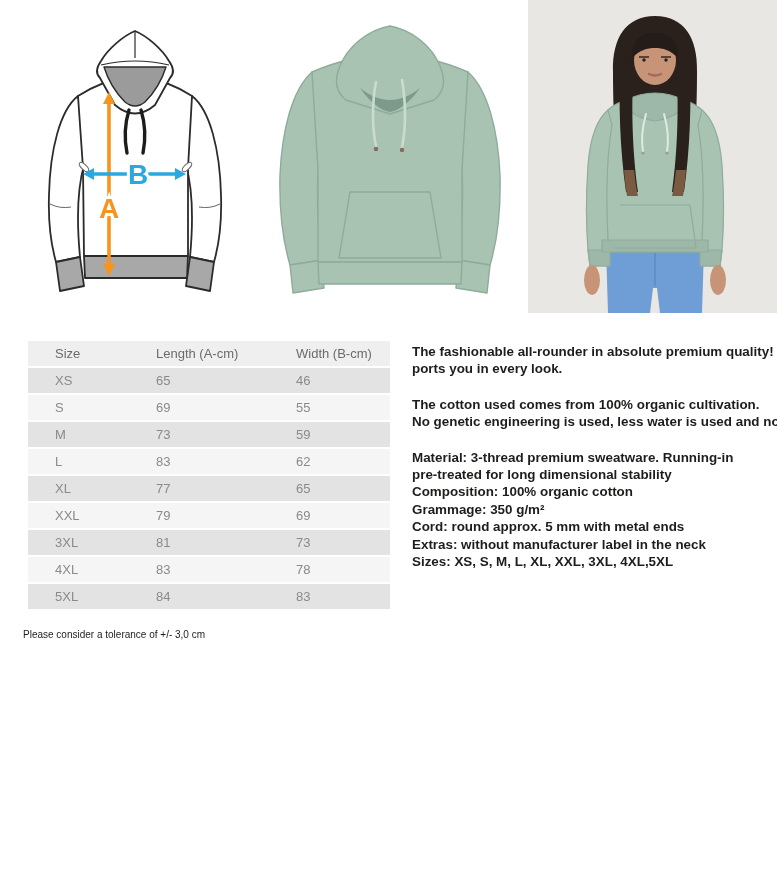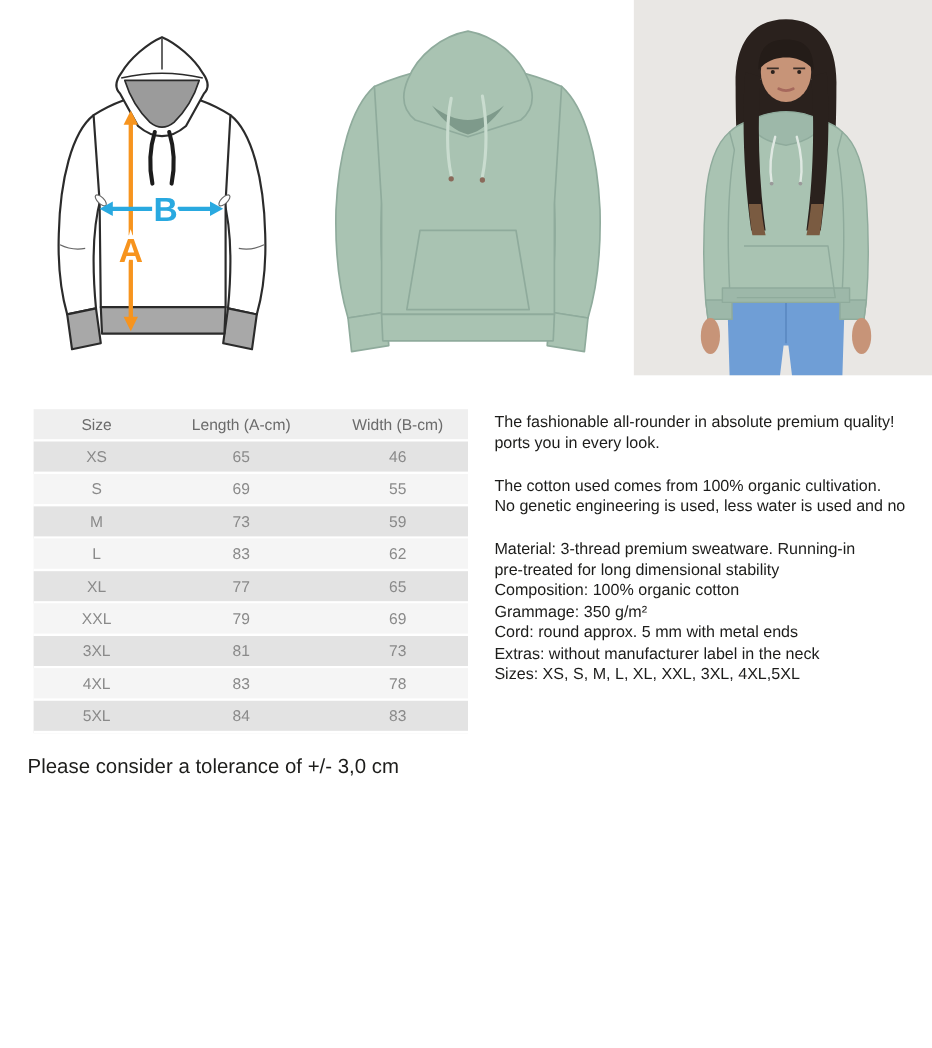--- a/index.html
+++ b/index.html
@@ -21,29 +21,29 @@
 
   .size-table{position:absolute;left:28px;top:341px;width:362px;}
   .trow{
     display:grid;grid-template-columns:101px 140px 1fr;
     height:25px;border-bottom:2px solid #ffffff;align-items:center;
     font-size:13px;color:var(--table-text);
   }
   .trow.thead{background:var(--header-bg);color:var(--header-text);}
   .trow.dark{background:var(--row-dark);}
   .trow.light{background:var(--row-light);}
-  .tcell{padding-left:4px;white-space:nowrap;text-align:center;}
+  .tcell{padding-left:27px;white-space:nowrap;}
 
   .tolerance{
     position:absolute;left:23px;top:629px;
-    font-size:17px;color:var(--ink);white-space:nowrap;
+    font-size:10px;color:var(--ink);white-space:nowrap;
   }
   .description{
     position:absolute;left:412px;top:343px;width:362px;
-    font-size:13.4px;line-height:17.4px;color:var(--ink);
+    font-size:13.4px;line-height:17.4px;color:var(--ink);font-weight:bold;
   }
   .para{margin:0 0 18px 0;}
   .dline{white-space:nowrap;}
   svg text.dim-label{font-family:"Liberation Sans", sans-serif;}
 </style>
 </head>
 <body>
 
 <div>
 

